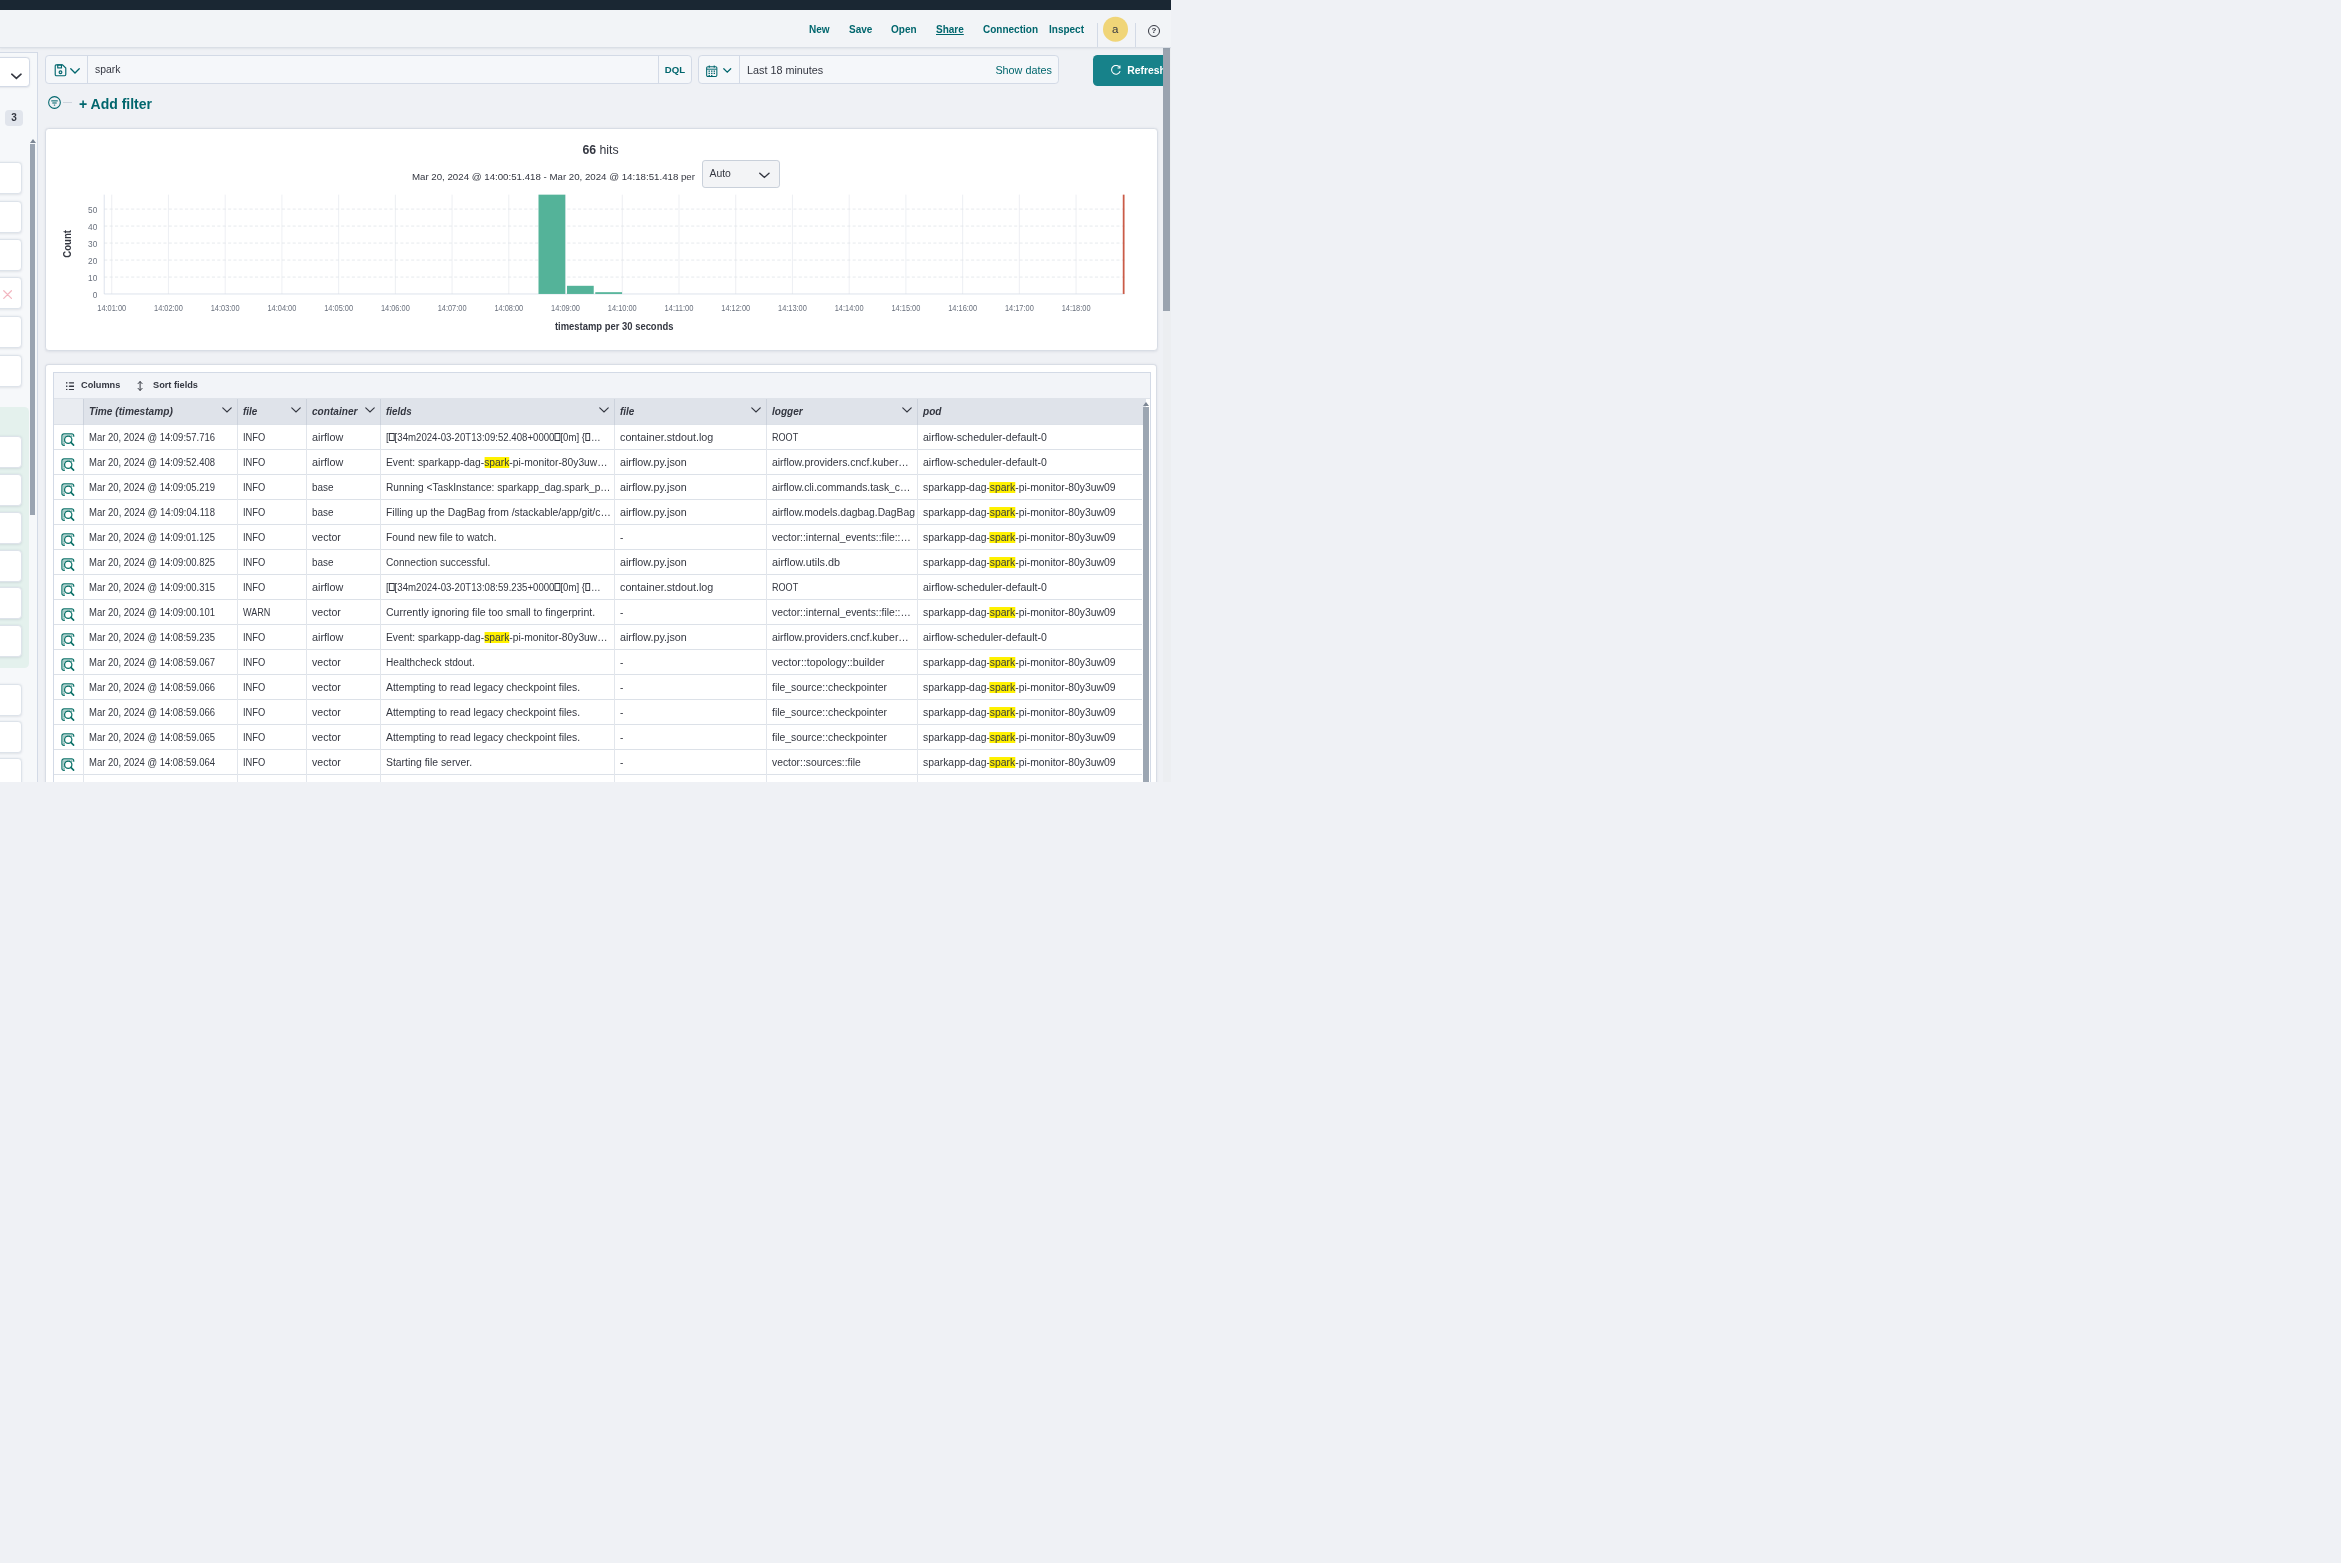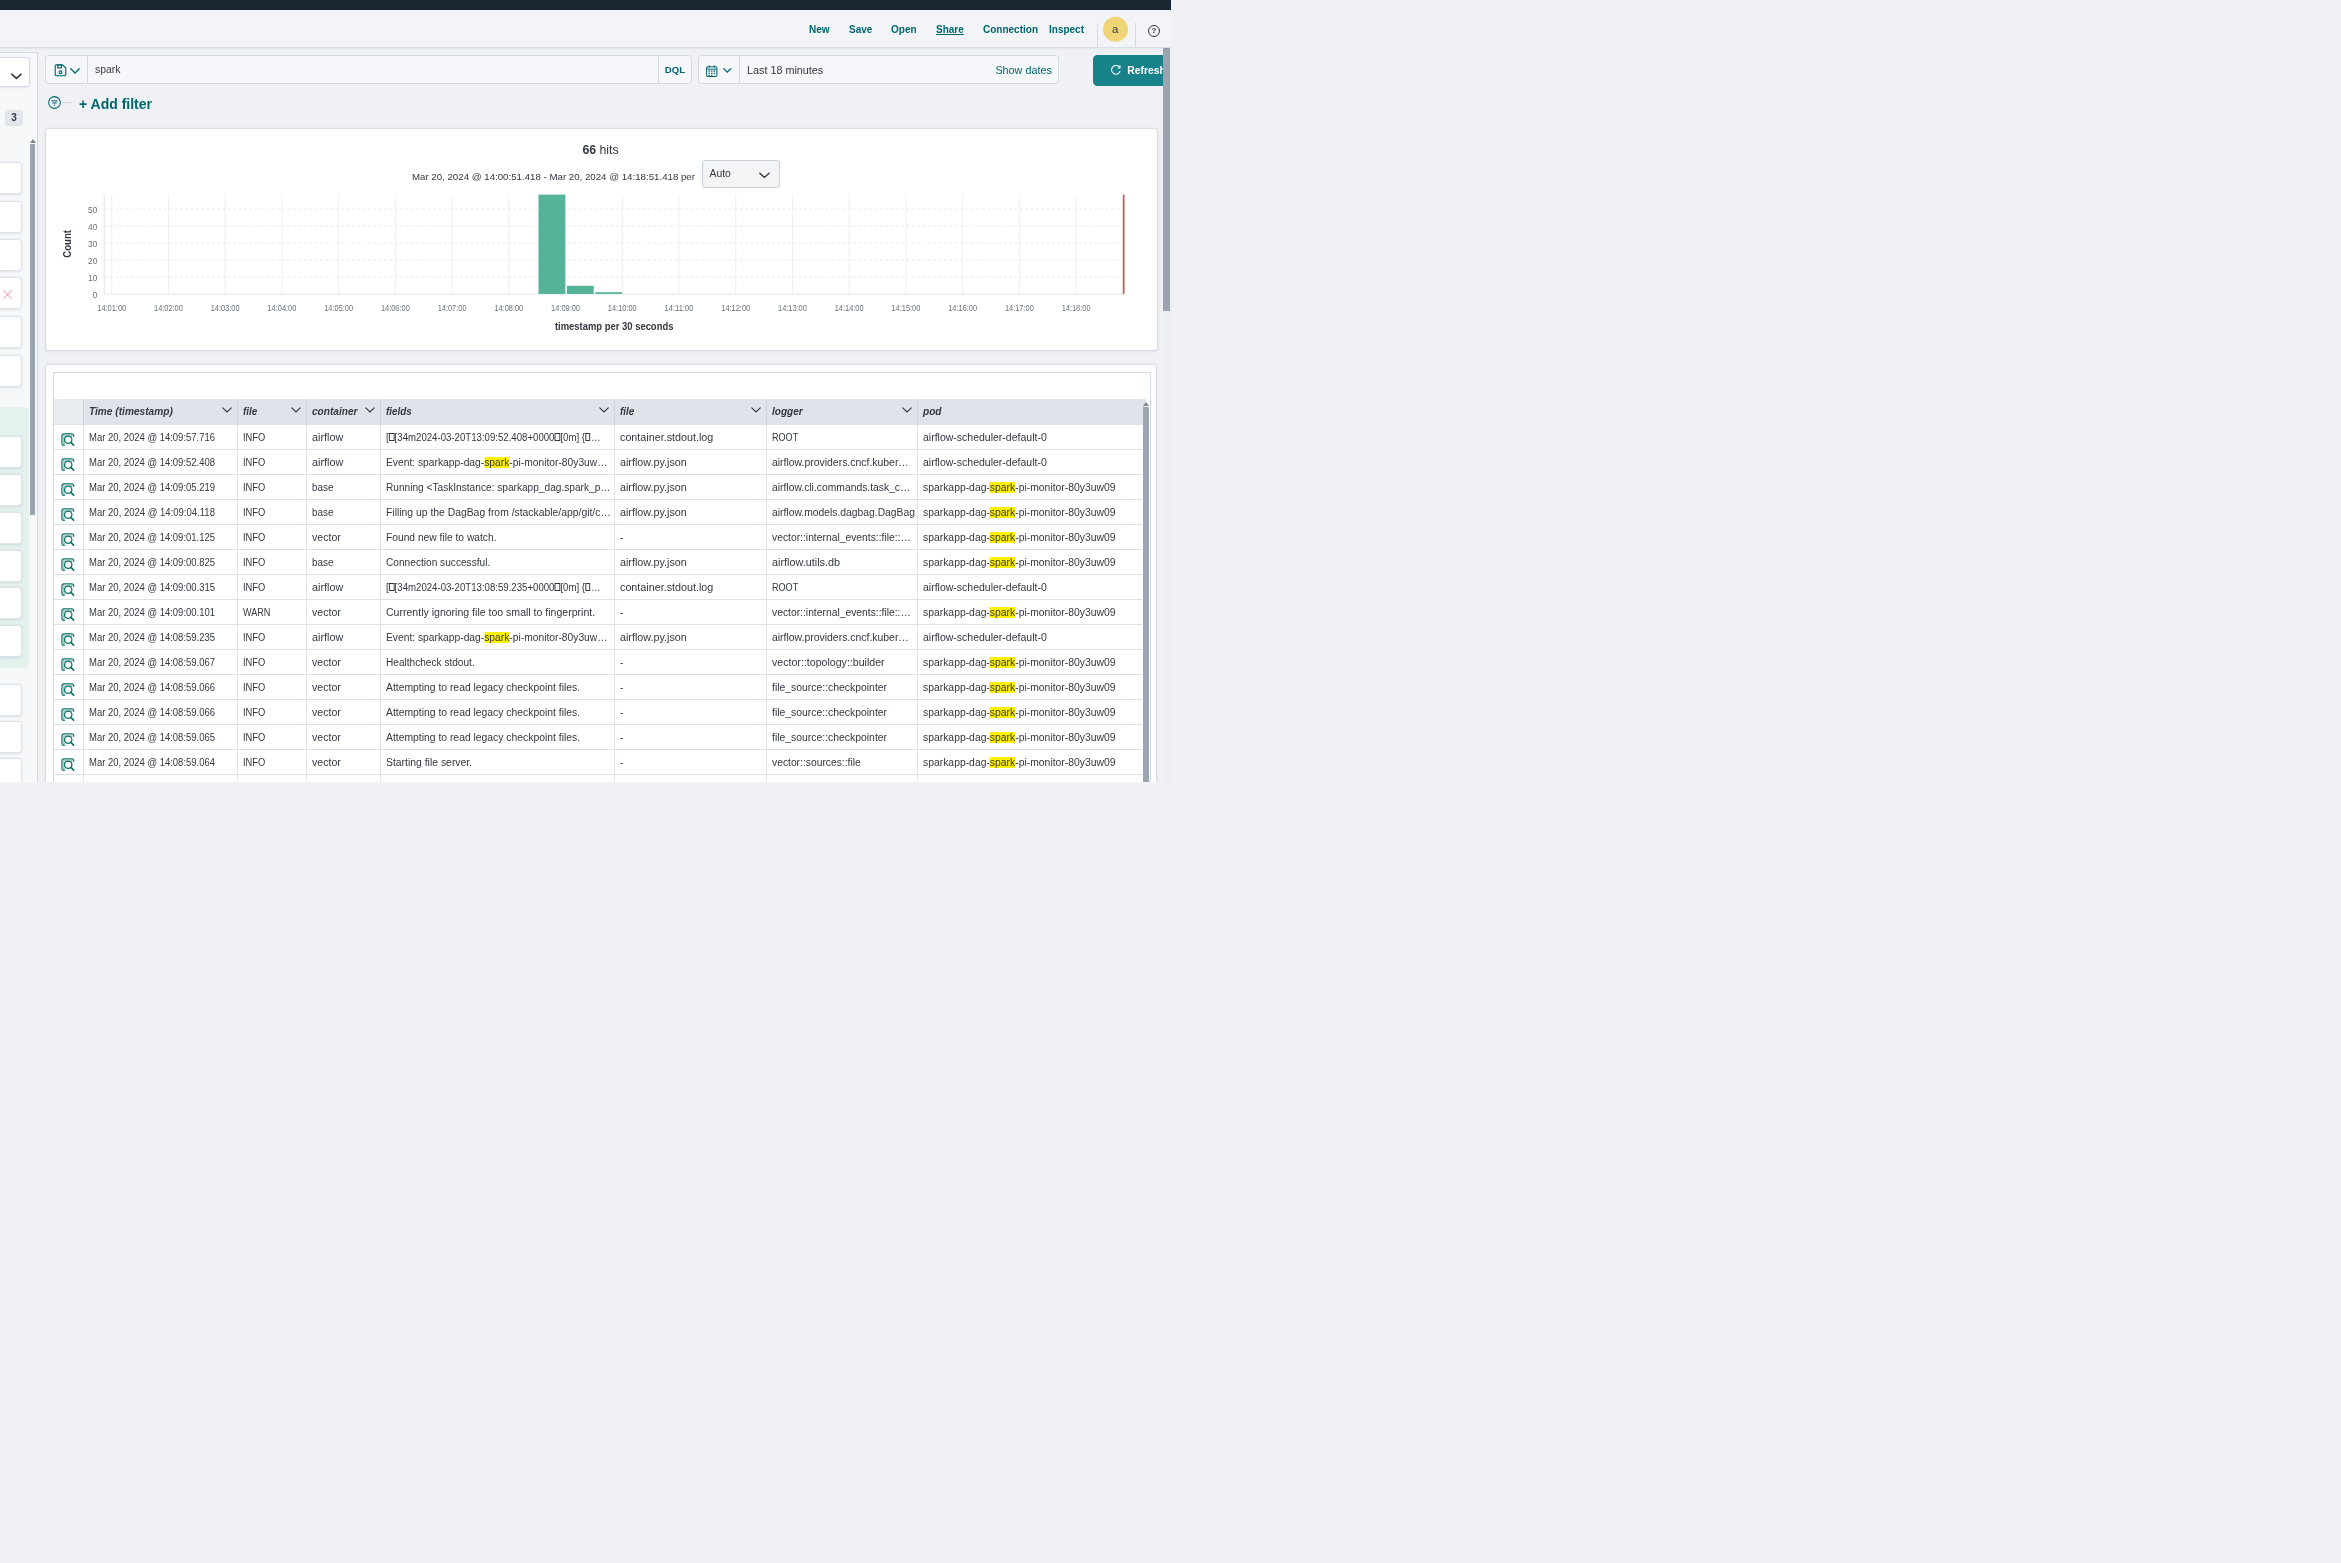--- a/index.html
+++ b/index.html
@@ -218,20 +218,41 @@
 <text x="1045.50" y="237.5" text-anchor="middle" font-size="12.5" textLength="37.5" lengthAdjust="spacingAndGlyphs" fill="#69707d">14:14:00</text>
 <text x="1119.25" y="237.5" text-anchor="middle" font-size="12.5" textLength="37.5" lengthAdjust="spacingAndGlyphs" fill="#69707d">14:15:00</text>
 <text x="1193.00" y="237.5" text-anchor="middle" font-size="12.5" textLength="37.5" lengthAdjust="spacingAndGlyphs" fill="#69707d">14:16:00</text>
 <text x="1266.75" y="237.5" text-anchor="middle" font-size="12.5" textLength="37.5" lengthAdjust="spacingAndGlyphs" fill="#69707d">14:17:00</text>
 <text x="1340.50" y="237.5" text-anchor="middle" font-size="12.5" textLength="37.5" lengthAdjust="spacingAndGlyphs" fill="#69707d">14:18:00</text>
 <text x="740" y="262.5" text-anchor="middle" font-size="13" font-weight="bold" textLength="154" lengthAdjust="spacingAndGlyphs" fill="#343741">timestamp per 30 seconds</text>
 </svg>
 
 <div id="tablepanel" class="panel">
   <div id="tinner">
+    <div id="ttoolbar">
+<svg width="8.5" height="8.5" style="position:absolute;left:11.5px;top:8.8px;" viewBox="0 0 11 11">
+          <g fill="#343741">
+            <rect x="0" y="0.2" width="1.8" height="1.8"></rect>
+            <rect x="0" y="4.6" width="1.8" height="1.8"></rect>
+            <rect x="0" y="9" width="1.8" height="1.8"></rect>
+            <rect x="3.6" y="0.2" width="7.4" height="1.8" rx="0.9"></rect>
+            <rect x="3.6" y="4.6" width="7.4" height="1.8" rx="0.9"></rect>
+            <rect x="3.6" y="9" width="7.4" height="1.8" rx="0.9"></rect>
+          </g>
+        </svg>
+<span style="position:absolute;left:27px;top:6.5px;">Columns</span>
+<svg width="6.2" height="10" style="position:absolute;left:83px;top:8px;" viewBox="0 0 8 13">
+          <g stroke="#343741" stroke-width="1.3" fill="none" stroke-linecap="round" stroke-linejoin="round">
+            <path d="M4 1 L4 12"></path>
+            <path d="M1.4 3.4 L4 0.7 L6.6 3.4"></path>
+            <path d="M1.4 9.6 L4 12.3 L6.6 9.6"></path>
+          </g>
+        </svg>
+<span style="position:absolute;left:99px;top:6.5px;">Sort fields</span>
+</div>
     <table id="dtable">
       <colgroup>
         <col style="width:29.4px">
           <col style="width:154px">
           <col style="width:69px">
           <col style="width:74px">
           <col style="width:232px">
           <col style="width:152px">
           <col style="width:151px">
           <col style="width:229px">

